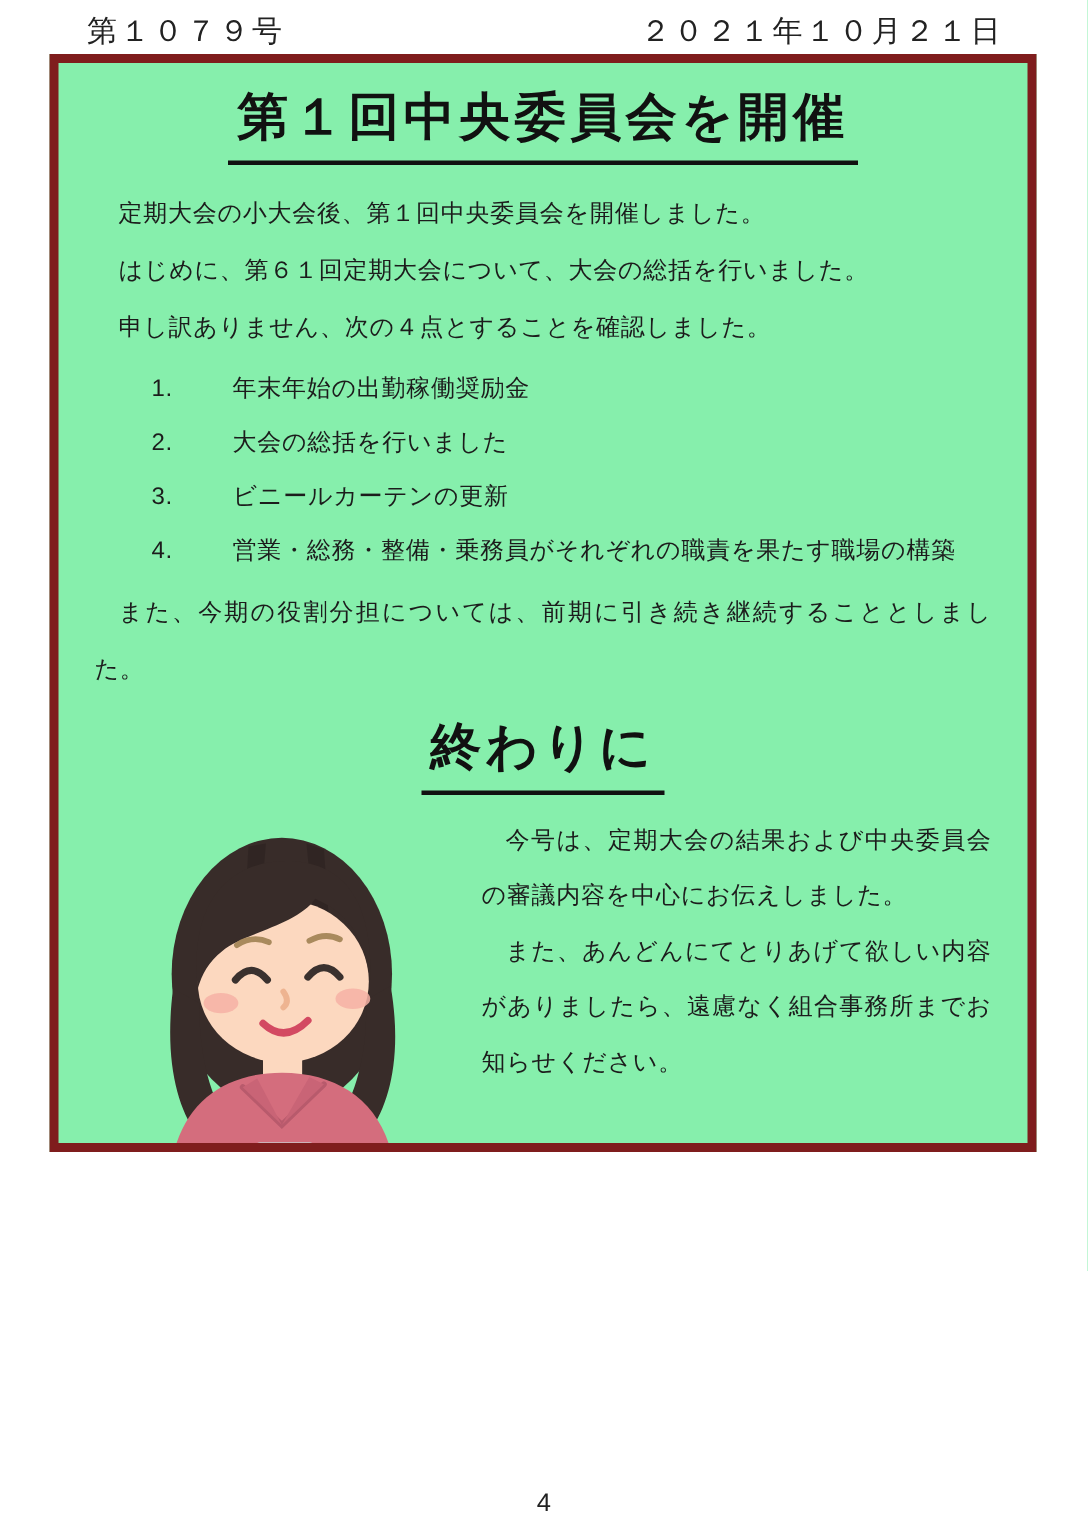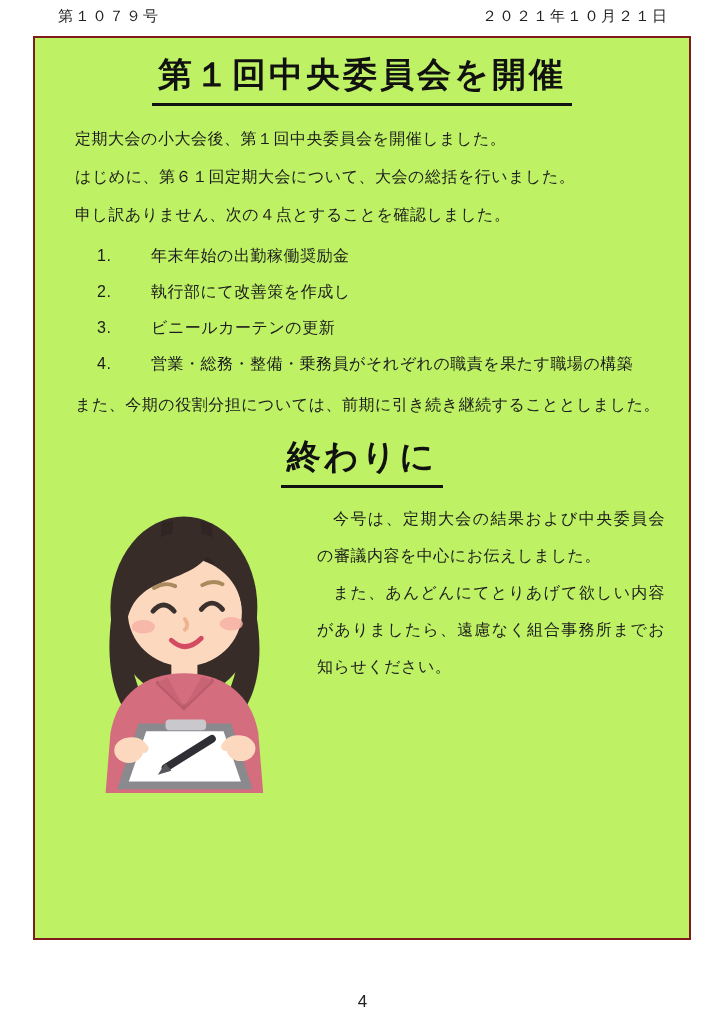--- a/index.html
+++ b/index.html
@@ -11,30 +11,30 @@
     font-family: "Liberation Sans", "DejaVu Sans", sans-serif;
     overflow: hidden;
   }
   .page-header {
     position: absolute;
     top: 7px; left: 0;
     width: 100%;
     padding: 0 56px 0 58px;
     display: flex;
     justify-content: space-between;
-    font-size: 15px;
+    font-size: 20px;
     letter-spacing: 2px;
     color: #222;
   }
   .red-box {
     position: absolute;
     left: 33px; top: 36px;
-    width: 658px; height: 904px;
-    border: 2px solid #7f1d1d;
-    background: #bef264;
+    width: 658px; height: 732px;
+    border: 6px solid #7f1d1d;
+    background: #86efac;
     padding: 6px 24px 0 24px;
     overflow: hidden;
   }
   h1.title1 { text-align: center; margin: 8px 0 14px 0; }
   h2.title2 { text-align: center; margin: 10px 0 12px 0; }
   .underlined {
     display: inline-block;
     font-size: 34px;
     font-weight: bold;
     letter-spacing: 3px;
@@ -94,21 +94,21 @@
   <p class="para indent">はじめに、第６１回定期大会について、大会の総括を行いました。</p>
   <p class="para indent">申し訳ありません、次の４点とすることを確認しました。</p>
 
   <ol class="res-list">
     <li>
       <span class="num">1.</span>
       <span class="li-text">年末年始の出勤稼働奨励金</span>
     </li>
     <li>
       <span class="num">2.</span>
-      <span class="li-text">執行部にて改善策を作成し</span>
+      <span class="li-text">大会の総括を行いました</span>
     </li>
     <li>
       <span class="num">3.</span>
       <span class="li-text">ビニールカーテンの更新</span>
     </li>
     <li>
       <span class="num">4.</span>
       <span class="li-text">営業・総務・整備・乗務員がそれぞれの職責を果たす職場の構築</span>
     </li>
   </ol>

